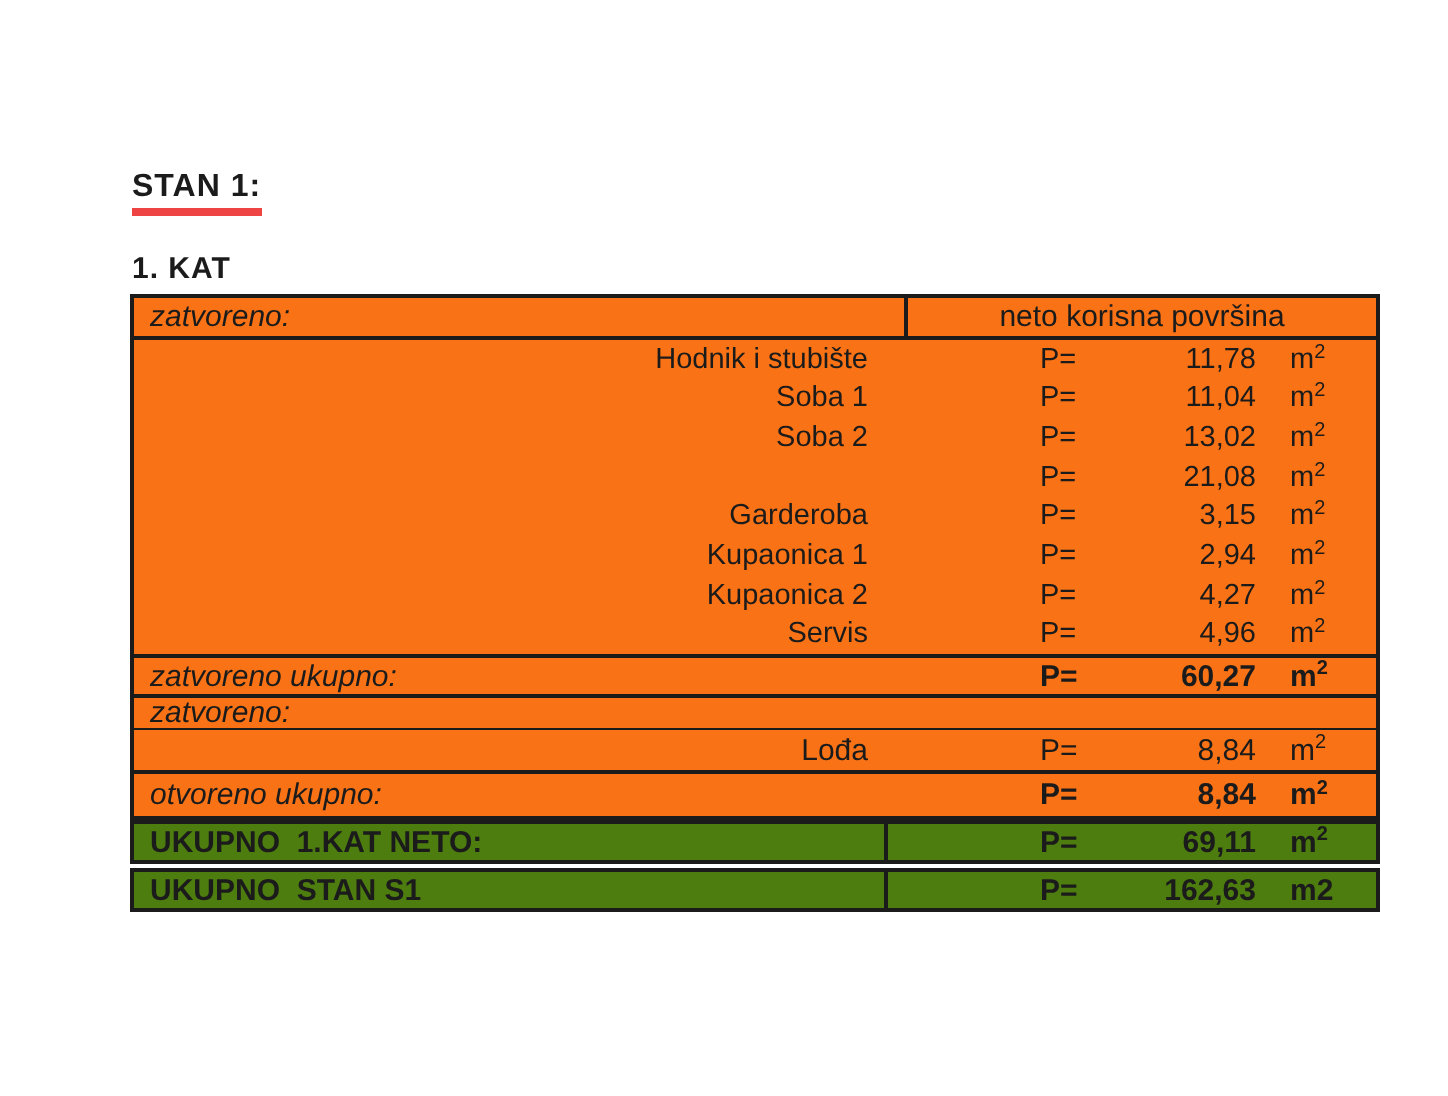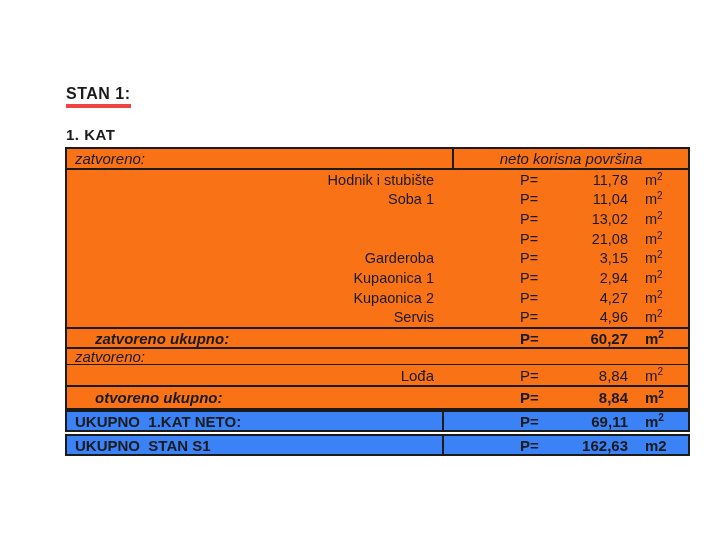--- a/index.html
+++ b/index.html
@@ -41,21 +41,20 @@
 
   .row-header { height: 21px; display: flex; border-bottom: 2px solid #1b1b1b; }
   .row-header .cell-left {
     width: 385px; display: flex; align-items: center;
     padding-left: 8px; font-style: italic; font-size: 15px;
   }
   .row-header .cell-right {
     flex: 1; border-left: 2px solid #1b1b1b;
     display: flex; align-items: center; justify-content: center;
     font-size: 15px;
-    font-style: italic;
   }
 
   .rooms-block { height: 157px; display: flex; flex-direction: column; }
   .room-row { flex: 1; position: relative; }
 
   
   .cname  { position: absolute; left: 0;     width: 367px; top: 0; bottom: 0;
             display: flex; align-items: center; justify-content: flex-end;
             font-size: 14.5px; }
   .cp     { position: absolute; left: 453px; top: 0; bottom: 0;
@@ -69,33 +68,33 @@
 
   .clabel { position: absolute; left: 0; top: 0; bottom: 0;
             display: flex; align-items: center; padding-left: 8px;
             font-size: 15px; white-space: pre; }
 
   .row-closed-total { height: 20px; border-top: 2px solid #1b1b1b; }
   .row-open-header  { height: 17px; border-top: 2px solid #1b1b1b; }
   .row-open-room    { height: 21px; border-top: 1px solid #1b1b1b; }
   .row-open-total   { height: 23px; border-top: 2px solid #1b1b1b; }
 
-  .bold-italic { font-weight: bold; font-style: italic; margin-left: 20px; }
+  .bold-italic { font-weight: normal; font-style: italic; }
   .italic      { font-style: italic; }
   .row-closed-total .cp, .row-closed-total .cval, .row-closed-total .cunit,
   .row-open-total  .cp, .row-open-total  .cval, .row-open-total  .cunit { font-weight: bold; }
 
   
   .sum-box {
     position: absolute;
     left: 65px;
     width: 625px;
     height: 22px;
     border: 2px solid #1b1b1b;
-    background: #3b82f6;
+    background: #4d7c0f;
   }
   .sum-box .vline {
     position: absolute; left: 375px; top: 0; bottom: 0;
     width: 2px; background: #1b1b1b;
   }
   .sum-box .clabel { font-weight: bold; font-size: 15px; }
   .sum-box .cp, .sum-box .cval, .sum-box .cunit { font-weight: bold; font-size: 15px; }
   #sum-floor { top: 410px; }
   #sum-grand { top: 434px; }
 </style>
@@ -125,20 +124,21 @@
     <div class="room-row">
       <span class="cname">Soba 1</span>
       <span class="cp">P=</span>
       <span class="cval">11,04</span>
       <span class="cunit">
           <span>m</span>
           <sup>2</sup>
         </span>
     </div>
     <div class="room-row">
+      <span class="cname">Soba 2</span>
       <span class="cp">P=</span>
       <span class="cval">13,02</span>
       <span class="cunit">
           <span>m</span>
           <sup>2</sup>
         </span>
     </div>
     <div class="room-row">
       <span class="cp">P=</span>
       <span class="cval">21,08</span>

